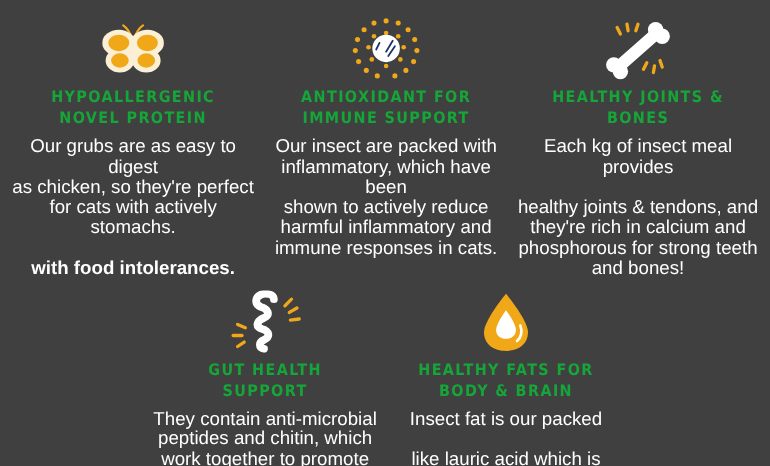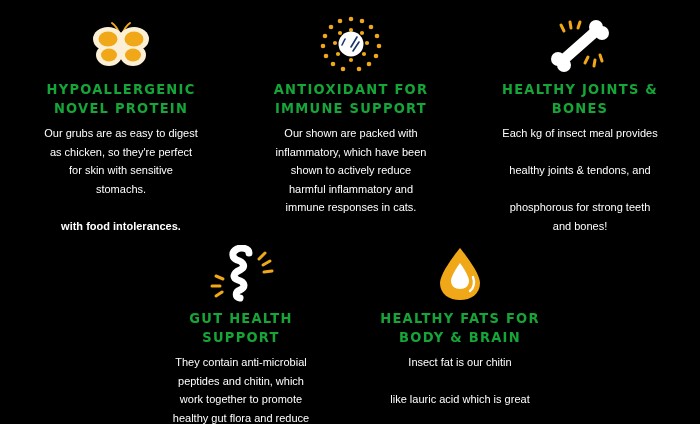--- a/index.html
+++ b/index.html
@@ -10,21 +10,21 @@
     width: 700px;
     height: 424px;
     background: #1a3269;
     font-family: "Liberation Sans", sans-serif;
     overflow: hidden;
   }
   .board {
     position: relative;
     width: 700px;
     height: 424px;
-    background: #000000;
+    background: #404040;
     box-sizing: border-box;
   }
   .row {
     display: flex;
     justify-content: center;
     align-items: flex-start;
   }
   .row-top {
     padding-top: 14px;
   }
@@ -57,21 +57,21 @@
     letter-spacing: 1.4px;
     line-height: 19px;
     text-transform: uppercase;
     transform: scaleX(0.9);
     transform-origin: center;
     margin: 0 0 6px 0;
   }
   .body-text {
     color: #ffffff;
     font-family: "Liberation Sans", sans-serif;
-    font-size: 11px;
+    font-size: 17px;
     line-height: 18.5px;
     margin: 0;
   }
   .body-text .strong {
     font-weight: bold;
   }
   .icon-svg { display: block; }
 </style>
 </head>
 <body>
@@ -90,21 +90,21 @@
           <ellipse cx="19" cy="34" rx="13" ry="11" fill="#fbf0d5"></ellipse>
           <ellipse cx="43" cy="34" rx="13" ry="11" fill="#fbf0d5"></ellipse>
           <ellipse cx="18" cy="18" rx="9.5" ry="7.5" fill="#f0a818"></ellipse>
           <ellipse cx="44" cy="18" rx="9.5" ry="7.5" fill="#f0a818"></ellipse>
           <ellipse cx="19" cy="34" rx="8" ry="6.5" fill="#f0a818"></ellipse>
           <ellipse cx="43" cy="34" rx="8" ry="6.5" fill="#f0a818"></ellipse>
           <ellipse cx="31" cy="25" rx="3.4" ry="12" fill="#fbf0d5"></ellipse>
         </svg>
       </div>
       <div class="heading">HYPOALLERGENIC NOVEL PROTEIN</div>
-      <div class="body-text"><span>Our grubs are as easy to digest</span><br><span>as chicken, so they're perfect</span><br><span>for skin with sensitive</span><br><span>stomachs.</span><br><br><span class="strong">with food intolerances.</span></div>
+      <div class="body-text"><span>Our grubs are as easy to digest</span><br><span>as chicken, so they're perfect</span><br><span>for cats with actively</span><br><span>stomachs.</span><br><br><span class="strong">with food intolerances.</span></div>
     </div>
 
     <div class="feature w-2">
       <div class="icon-wrap">
         <svg class="icon-svg" width="72" height="60" viewBox="0 0 72 60" aria-hidden="true">
           <g fill="#f0a818">
             <circle cx="36" cy="4" r="2.3"></circle>
             <circle cx="47" cy="6" r="2.3"></circle>
             <circle cx="25" cy="6" r="2.3"></circle>
             <circle cx="56" cy="12" r="2.3"></circle>
@@ -128,21 +128,21 @@
             <circle cx="23" cy="39" r="2.1"></circle>
             <circle cx="36" cy="45" r="2.1"></circle>
           </g>
           <circle cx="36" cy="29" r="12.5" fill="#ffffff"></circle>
           <path d="M42 22 L36 32" stroke="#1a3269" stroke-width="1.6" stroke-linecap="round"></path>
           <path d="M44 27 L38 36" stroke="#1a3269" stroke-width="1.6" stroke-linecap="round"></path>
           <path d="M30 24 L27 30" stroke="#1a3269" stroke-width="1.6" stroke-linecap="round"></path>
         </svg>
       </div>
       <div class="heading">ANTIOXIDANT FOR IMMUNE SUPPORT</div>
-      <div class="body-text"><span>Our shown are packed with</span><br><span>inflammatory, which have been</span><br><span>shown to actively reduce</span><br><span>harmful inflammatory and</span><br><span>immune responses in cats.</span></div>
+      <div class="body-text"><span>Our insect are packed with</span><br><span>inflammatory, which have been</span><br><span>shown to actively reduce</span><br><span>harmful inflammatory and</span><br><span>immune responses in cats.</span></div>
     </div>
 
     <div class="feature w-3">
       <div class="icon-wrap">
         <svg class="icon-svg" width="80" height="56" viewBox="0 0 80 56" aria-hidden="true">
           <g stroke="#f0a818" stroke-width="3" stroke-linecap="round">
             <line x1="24" y1="14" x2="21" y2="8"></line>
             <line x1="31" y1="11" x2="30" y2="5"></line>
             <line x1="38" y1="11" x2="40" y2="5"></line>
             <line x1="48" y1="40" x2="45" y2="46"></line>
@@ -152,21 +152,21 @@
           <g fill="#ffffff">
             <path d="M22 44 L56 14" stroke="#ffffff" stroke-width="11" stroke-linecap="round" fill="none"></path>
             <circle cx="18" cy="42" r="7"></circle>
             <circle cx="24" cy="48" r="7"></circle>
             <circle cx="56" cy="10" r="7"></circle>
             <circle cx="62" cy="16" r="7"></circle>
           </g>
         </svg>
       </div>
       <div class="heading">HEALTHY JOINTS &amp; BONES</div>
-      <div class="body-text"><span>Each kg of insect meal provides</span><br><br><span>healthy joints &amp; tendons, and</span><br><br><span>phosphorous for strong teeth</span><br><span>and bones!</span></div>
+      <div class="body-text"><span>Each kg of insect meal provides</span><br><br><span>healthy joints &amp; tendons, and</span><br><span>they're rich in calcium and</span><br><span>phosphorous for strong teeth</span><br><span>and bones!</span></div>
     </div>
 
   </div>
 
   <div class="row row-bottom">
 
     <div class="feature w-4">
       <div class="icon-wrap">
         <svg class="icon-svg" width="80" height="58" viewBox="0 0 80 58" aria-hidden="true">
           <path d="M48 8 C48 3 40 2 36 4 C30 7 31 13 36 15
@@ -188,18 +188,18 @@
 
     <div class="feature w-5">
       <div class="icon-wrap">
         <svg class="icon-svg" width="54" height="58" viewBox="0 0 54 58" aria-hidden="true">
           <path d="M27 3 C27 3 7 27 7 38 C7 49 16 55 27 55 C38 55 47 49 47 38 C47 27 27 3 27 3 Z" fill="#f0a818"></path>
           <path d="M27 18 C27 18 18 30 18 36 C18 41 22 44 27 44 C32 44 36 41 36 36 C36 30 27 18 27 18 Z" fill="#ffffff"></path>
           <path d="M40 32 C42 37 41 43 37 46" stroke="#ffffff" stroke-width="2.4" fill="none" stroke-linecap="round"></path>
         </svg>
       </div>
       <div class="heading">HEALTHY FATS FOR BODY &amp; BRAIN</div>
-      <div class="body-text"><span>Insect fat is our chitin</span><br><br><span>like lauric acid which is great</span><br></div>
+      <div class="body-text"><span>Insect fat is our packed</span><br><br><span>like lauric acid which is great</span><br></div>
     </div>
 
   </div>
 
 </div>
 
 </body></html>

